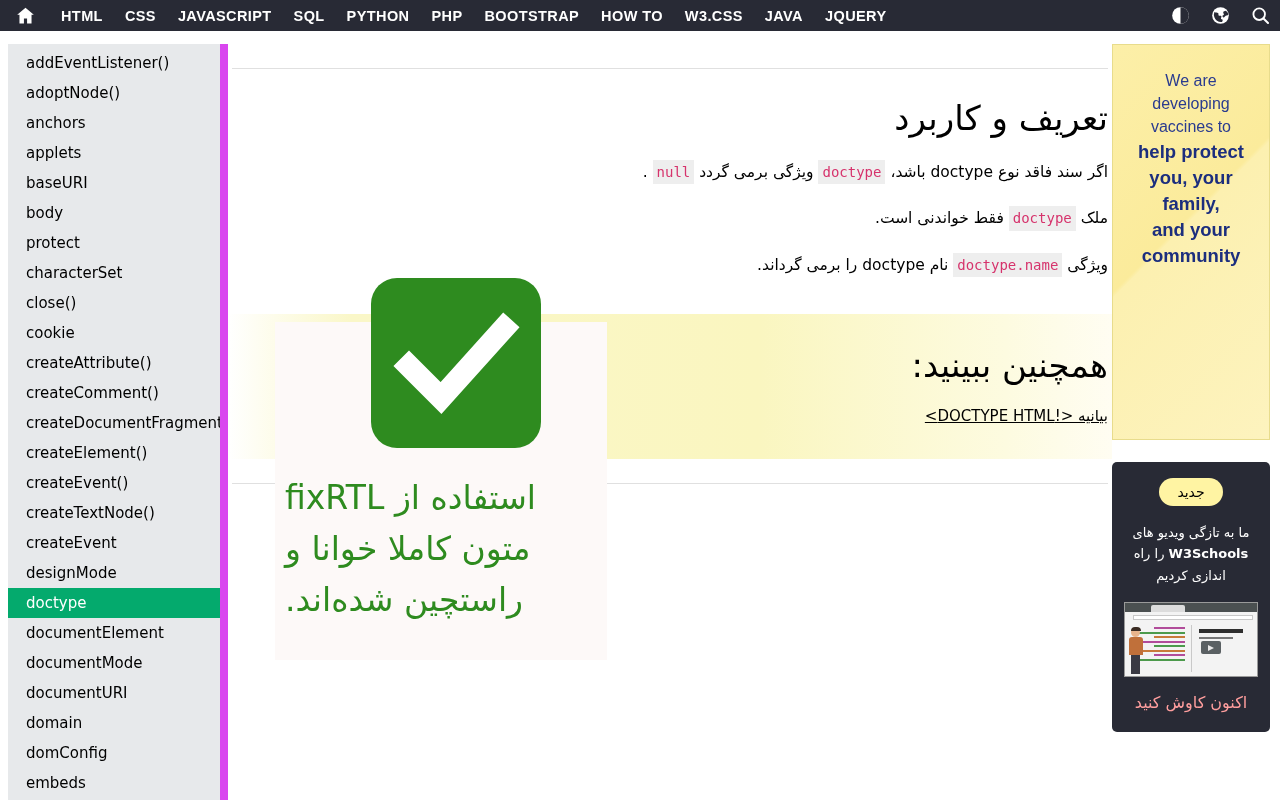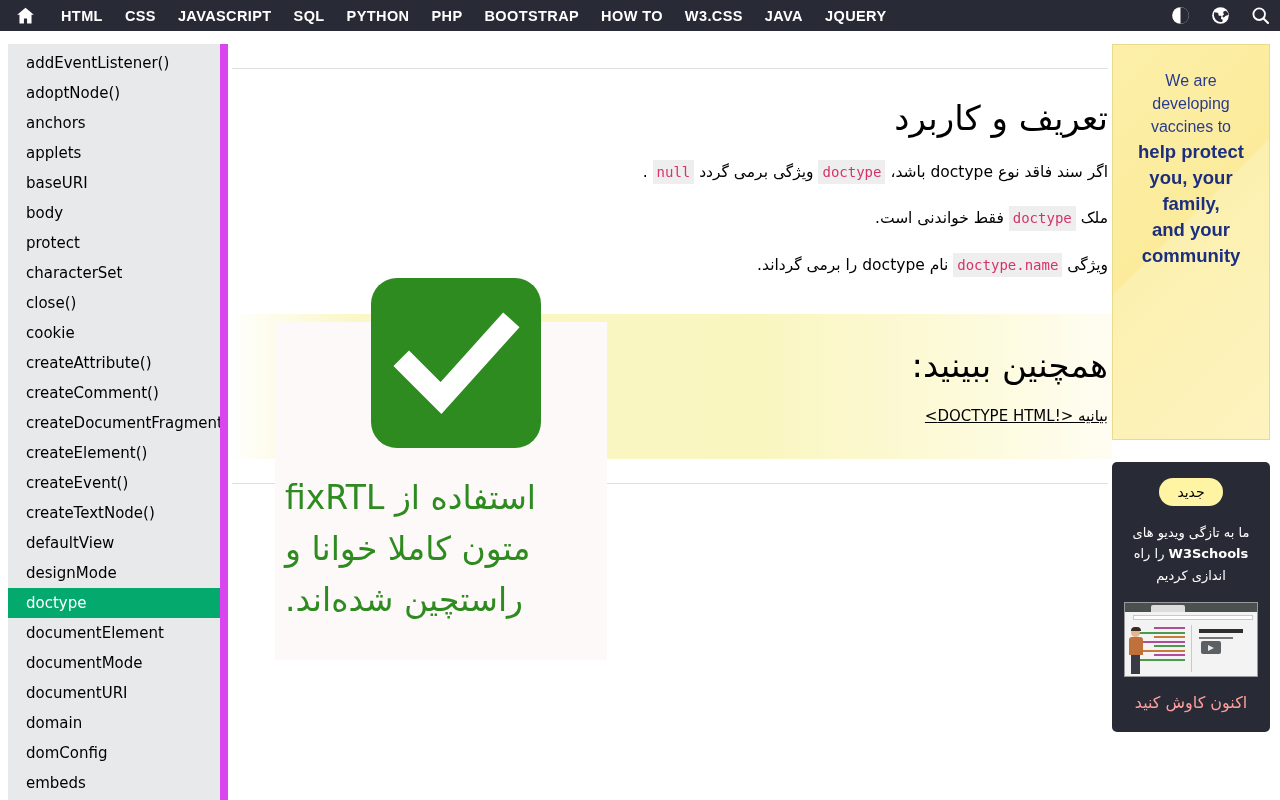--- a/index.html
+++ b/index.html
@@ -372,21 +372,21 @@
     <a class="side-item">protect</a>
     <a class="side-item">characterSet</a>
     <a class="side-item">close()</a>
     <a class="side-item">cookie</a>
     <a class="side-item">createAttribute()</a>
     <a class="side-item">createComment()</a>
     <a class="side-item">createDocumentFragment()</a>
     <a class="side-item">createElement()</a>
     <a class="side-item">createEvent()</a>
     <a class="side-item">createTextNode()</a>
-    <a class="side-item">defaultView</a>
+    <a class="side-item">createEvent</a>
     <a class="side-item">designMode</a>
     <a class="side-item active">doctype</a>
     <a class="side-item">documentElement</a>
     <a class="side-item">documentMode</a>
     <a class="side-item">documentURI</a>
     <a class="side-item">domain</a>
     <a class="side-item">domConfig</a>
     <a class="side-item">embeds</a>
   </div>
 </div>

